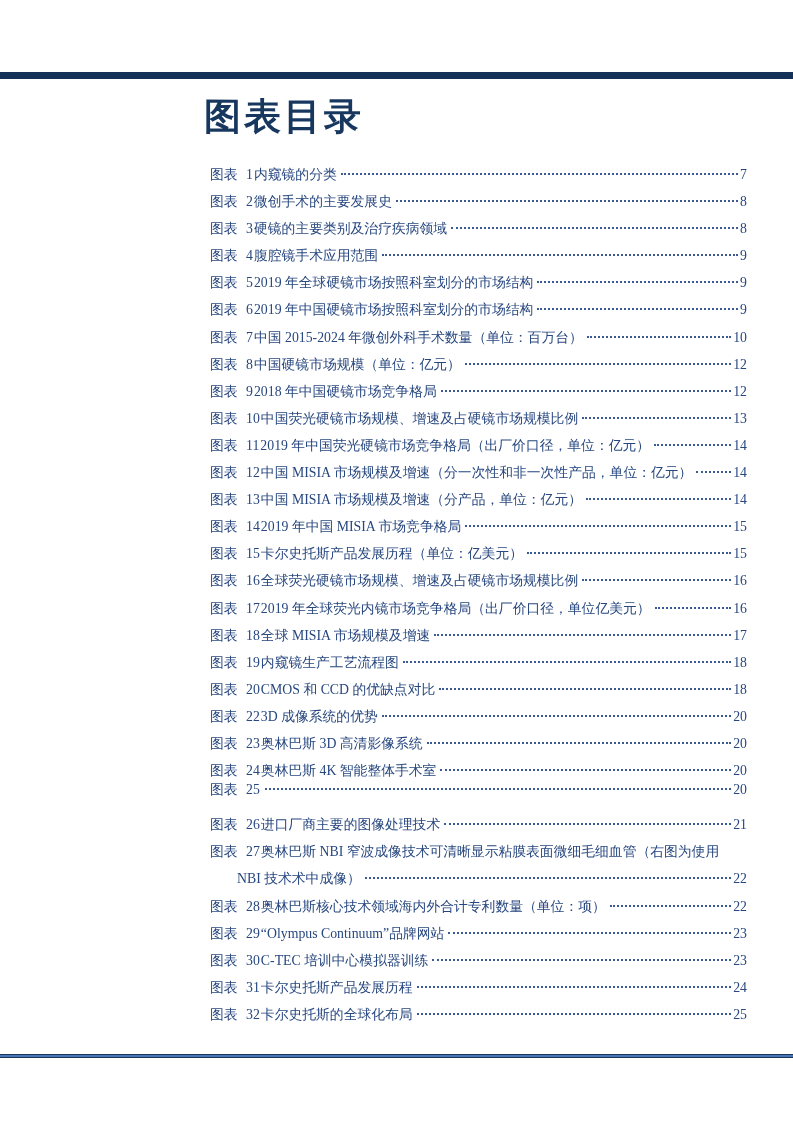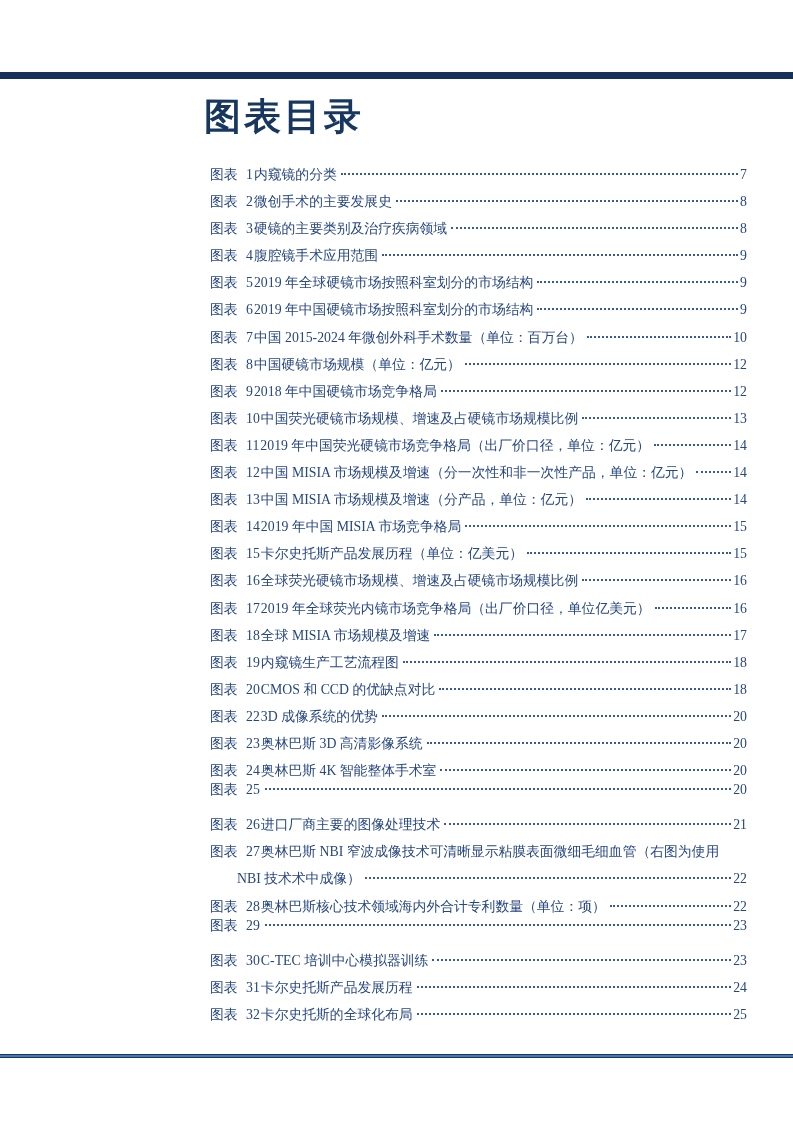--- a/index.html
+++ b/index.html
@@ -337,20 +337,21 @@
       <span class="toc-title">奥林巴斯核心技术领域海内外合计专利数量（单位：项）</span>
       <span class="dots"></span>
       <span class="toc-page">22</span>
     </div>
 
   </div>
 
   <div class="toc-entry">
     <div class="toc-line l1">
       <span class="toc-no">图表 29</span>
+      <span class="toc-title">“Olympus Continuum”品牌网站</span>
       <span class="dots"></span>
       <span class="toc-page">23</span>
     </div>
 
   </div>
 
   <div class="toc-entry">
     <div class="toc-line l1">
       <span class="toc-no">图表 30</span>
       <span class="toc-title">C-TEC 培训中心模拟器训练</span>

